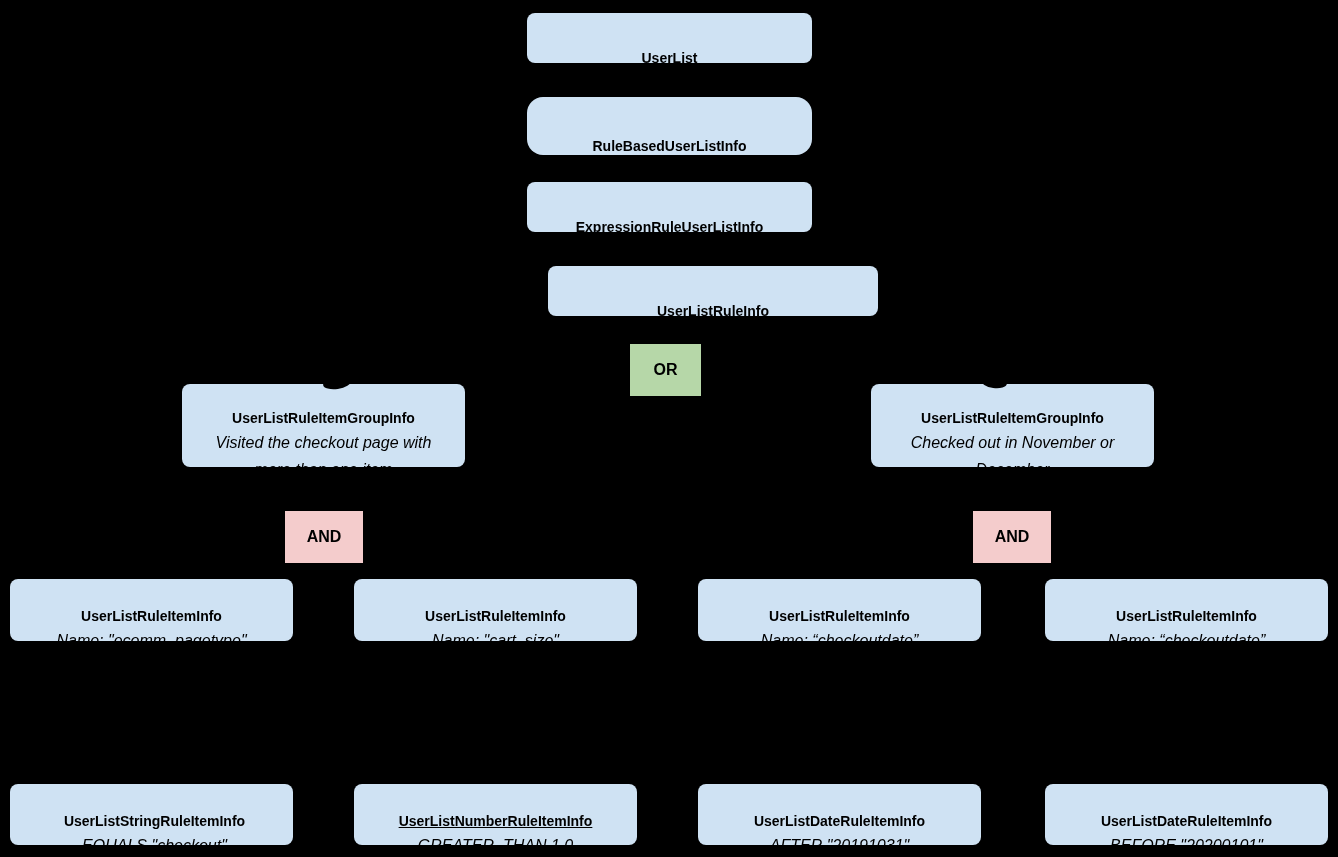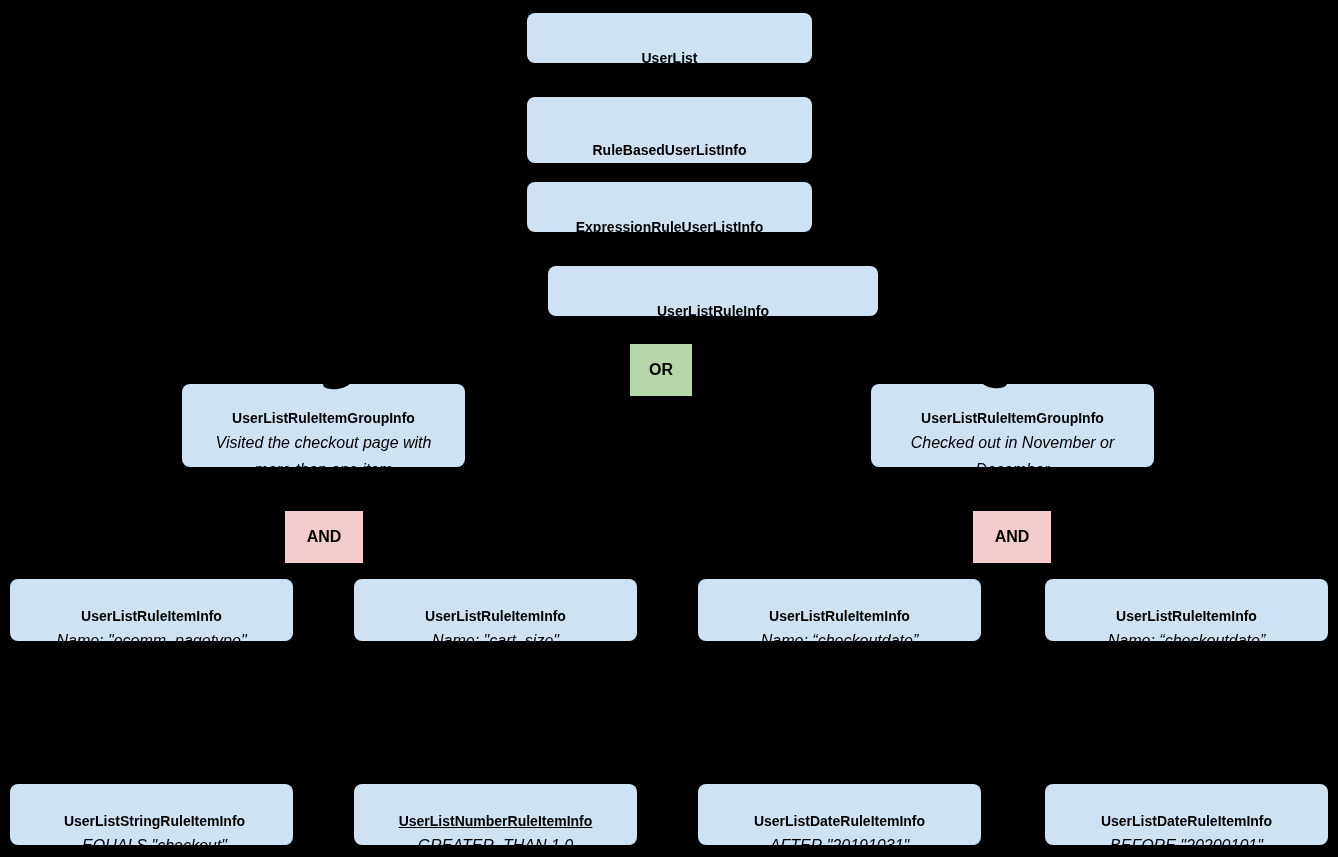--- a/index.html
+++ b/index.html
@@ -53,31 +53,31 @@
   }
 </style>
 </head>
 <body>
 
 <div class="canvas">
 
   <div class="node" style="left:527px; top:13px;  width:285px; height:50px;">
     <span class="title">UserList</span>
   </div>
-  <div class="node" style="left:527px; top:97px;  width:285px; height:66px;">
+  <div class="node" style="left:527px; top:97px;  width:285px; height:58px;border-radius:16px;">
     <span class="title">RuleBasedUserListInfo</span>
   </div>
   <div class="node" style="left:527px; top:182px; width:285px; height:50px;">
     <span class="title">ExpressionRuleUserListInfo</span>
   </div>
   <div class="node" style="left:548px; top:266px; width:330px; height:50px;">
     <span class="title">UserListRuleInfo</span>
   </div>
 
-  <div class="op op-or" style="left:630px; top:344px; width:62px; height:52px;">
+  <div class="op op-or" style="left:630px; top:344px; width:71px; height:52px;">
     <span>OR</span>
   </div>
 
   <div class="node" style="left:182px; top:384px; width:283px; height:83px;">
     <div class="notch" style="left:141px; top:-7px; width:28px; height:12px; transform:rotate(-8deg);"></div>
     <span class="title">UserListRuleItemGroupInfo</span>
     <span class="desc">Visited the checkout page with more than one item</span>
   </div>
 
   <div class="node" style="left:871px; top:384px; width:283px; height:83px;">

